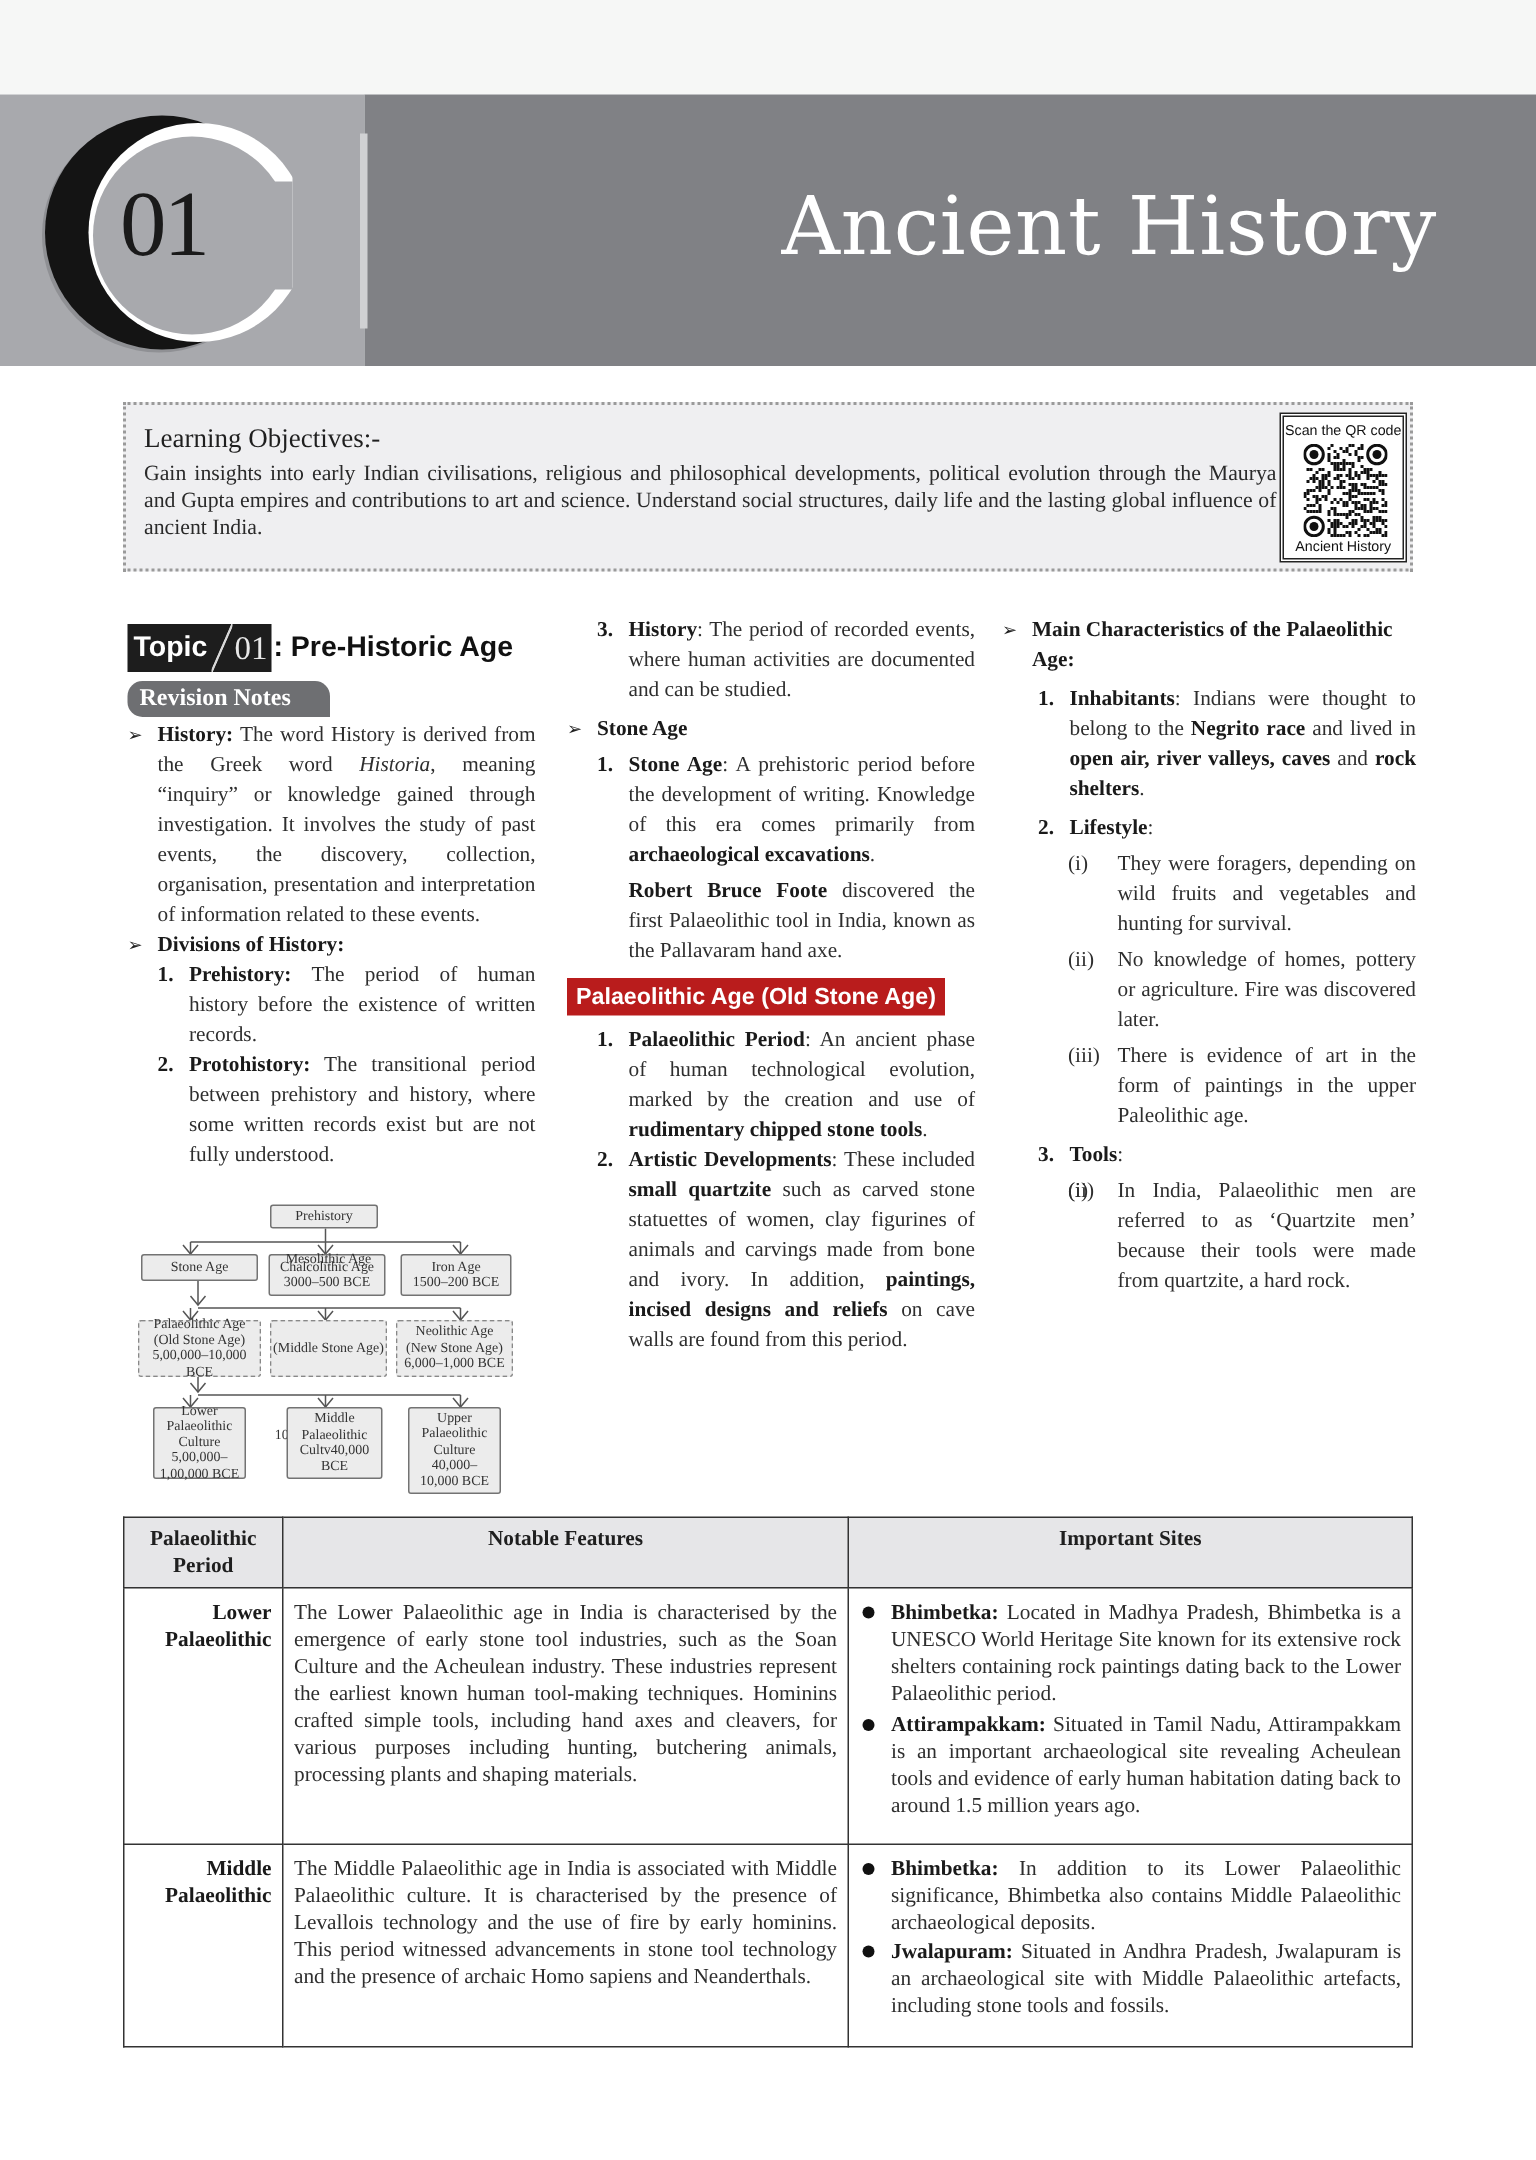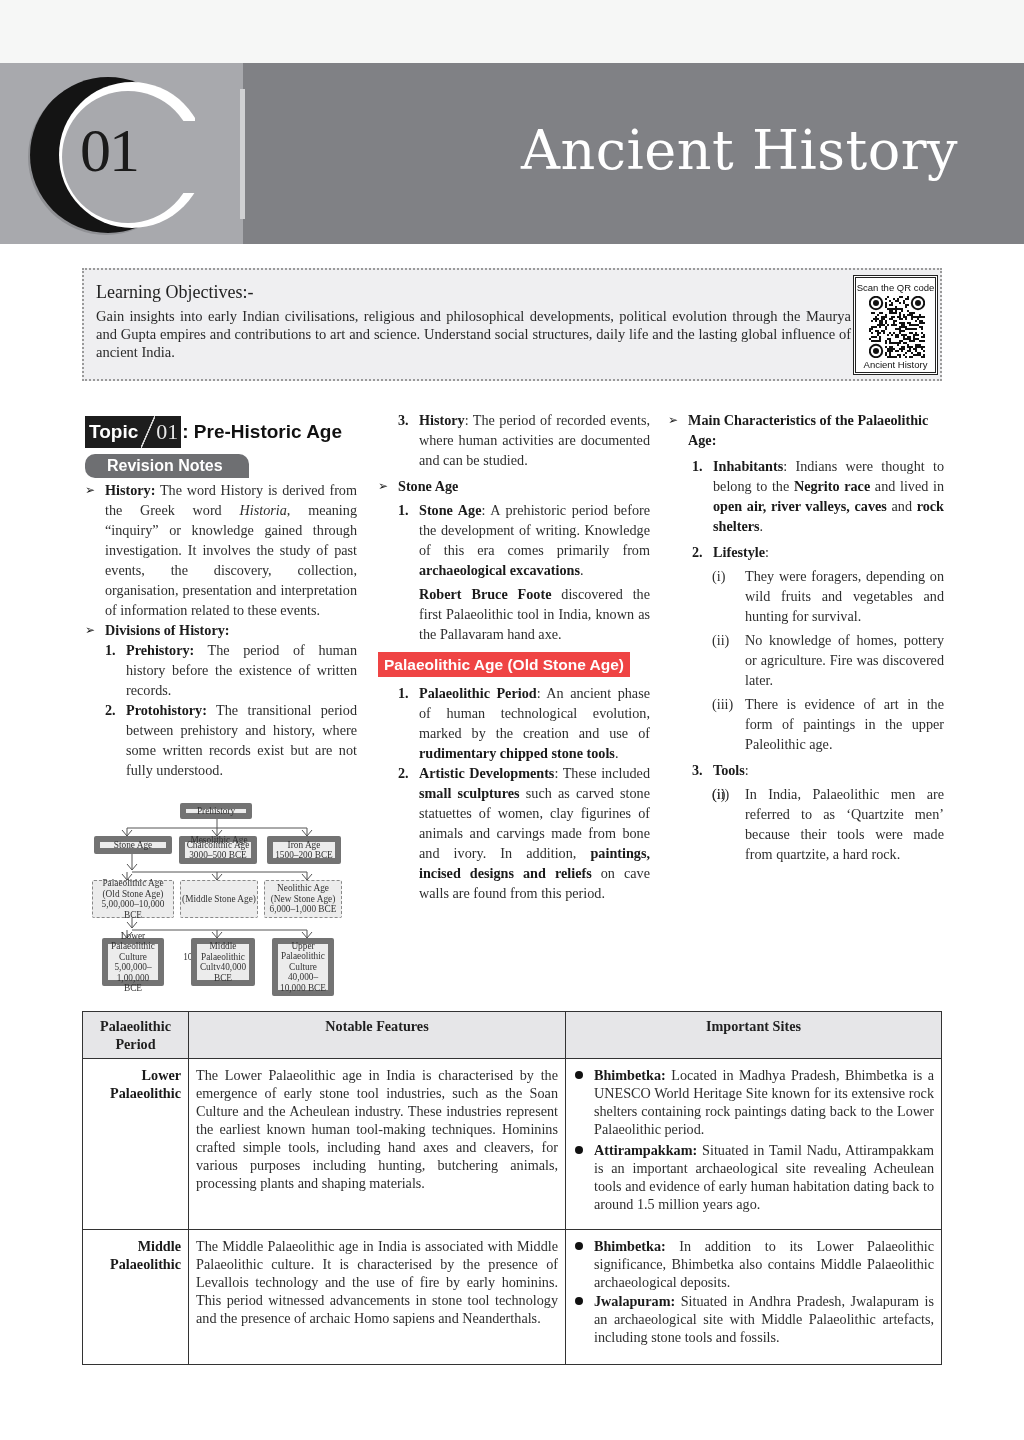--- a/index.html
+++ b/index.html
@@ -33,36 +33,36 @@
   .col-3 { left: 668px; top: 410px; width: 276px; }
   b, .b { font-weight: bold; color: #1a1a1a; }
   i { font-style: italic; }
 
   .topic-heading { display: flex; align-items: center; height: 32px; margin-bottom: 6px; }
   .topic-tag { position: relative; background: #1d1d1d; color: #fff; font-family: "Liberation Sans", sans-serif; font-weight: bold; font-size: 19px; height: 32px; display: flex; align-items: center; padding: 0 3px 0 4px; }
   .topic-slash { display: inline-block; width: 14px; height: 32px; background: linear-gradient(to bottom right, transparent 46%, #d8d8d8 48%, #d8d8d8 52%, transparent 54%); margin: 0 1px 0 3px; }
   .topic-num { font-family: "Liberation Serif", serif; font-weight: normal; font-size: 22px; color: #e8e8e8; }
   .topic-title { font-family: "Liberation Sans", sans-serif; font-weight: bold; font-size: 19px; color: #111; margin-left: 1px; }
 
-  .revision-badge { display: inline-block; background: #6e6f72; color: #fff; font-family: Liberation Sans, sans-serif; font-weight: bold; font-size: 16px; height: 24px; line-height: 24px; padding: 0 26px 0 22px; border-radius: 10px 10px 0 10px; margin-bottom: 2px; }
-
-  .section-label { display: inline-block; background: #ef4444; color: #fff; font-family: "Liberation Sans", sans-serif; font-weight: bold; font-size: 15.5px; height: 25px; line-height: 25px; padding: 0 6px; margin: 8px 0 6px 0; }
+  .revision-badge { display: inline-block; background: #6e6f72; color: #fff; font-family: Liberation Serif, serif; font-weight: bold; font-size: 16px; height: 24px; line-height: 24px; padding: 0 26px 0 8px; border-radius: 10px 10px 0 10px; margin-bottom: 2px; }
+
+  .section-label { display: inline-block; background: #b91c1c; color: #fff; font-family: "Liberation Sans", sans-serif; font-weight: bold; font-size: 15.5px; height: 25px; line-height: 25px; padding: 0 6px; margin: 8px 0 6px 0; }
 
   .arrow-item { position: relative; padding-left: 20px; text-align: justify; }
   .arrow-item .arrow { position: absolute; left: 0; top: 0; font-size: 12px; color: #222; }
   .num-item { position: relative; padding-left: 21px; text-align: justify; margin-top: 0; }
   .num-item .num { position: absolute; left: 0; top: 0; font-weight: bold; color: #1a1a1a; }
   .sub-item { position: relative; padding-left: 33px; text-align: justify; margin-top: 2px; }
   .sub-item .rn { position: absolute; left: 0; top: 0; }
   .gap4 { margin-top: 4px; }
   .gap6 { margin-top: 6px; }
 
   
   .flowchart { position: absolute; left: 92px; top: 802px; width: 260px; height: 198px; font-size: 9.3px; line-height: 10.5px; color: #333; }
-  .fc-box { position: absolute; background: #ececec; border: 6px solid #737373; border-radius: 2px; text-align: center; display: flex; align-items: center; justify-content: center; }
+  .fc-box { position: absolute; background: #ececec; border: 1px solid #737373; border-radius: 2px; text-align: center; display: flex; align-items: center; justify-content: center; }
   .fc-box.dashed { border: 1px dashed #888; }
   .fc-lines { position: absolute; left: 0; top: 0; width: 260px; height: 198px; }
 
   
   .data-table { position: absolute; left: 82px; top: 1011px; width: 860px; border-collapse: collapse; font-size: 14.2px; line-height: 18px; color: #2e2e2e; }
   .data-table th, .data-table td { border: 1.5px solid #333; vertical-align: top; text-align: right; }
   .data-table th { background: #e6e6e8; font-weight: bold; color: #1f1f1f; height: 42px; padding: 5px 6px; text-align: center; font-size: 14.2px; }
   .data-table td { padding: 7px 7px 8px 7px; }
   .data-table td.period { width: 106px; font-weight: bold; color: #1a1a1a; }
   .data-table td.features { width: 377px; text-align: justify; }
@@ -537,21 +537,21 @@
   <div class="num-item gap4" style="margin-left:20px;">
     <b>Robert Bruce Foote</b><span> discovered the first Palaeolithic tool in India, known as the Pallavaram hand axe.</span>
   </div>
   <div class="section-label">Palaeolithic Age (Old Stone Age)</div>
   <div class="num-item" style="margin-left:20px;">
     <span class="num">1.</span>
     <b>Palaeolithic Period</b><span>: An ancient phase of human technological evolution, marked by the creation and use of </span><b>rudimentary chipped stone tools</b><span>.</span>
   </div>
   <div class="num-item" style="margin-left:20px;">
     <span class="num">2.</span>
-    <b>Artistic Developments</b><span>: These included </span><b>small sculptures</b><span> such as carved stone statuettes of women, clay figurines of animals and carvings made from bone and ivory. In addition, </span><b>paintings, incised designs and reliefs</b><span> on cave walls are found from this period.</span>
+    <b>Artistic Developments</b><span>: These included </span><b>small quartzite</b><span> such as carved stone statuettes of women, clay figurines of animals and carvings made from bone and ivory. In addition, </span><b>paintings, incised designs and reliefs</b><span> on cave walls are found from this period.</span>
   </div>
 </div>
 
 <div class="col col-3">
   <div class="arrow-item" style="text-align:left;">
     <span class="arrow">➢</span>
     <b>Main Characteristics of the Palaeolithic Age:</b>
   </div>
   <div class="num-item gap6" style="margin-left:24px;">
     <span class="num">1.</span>

